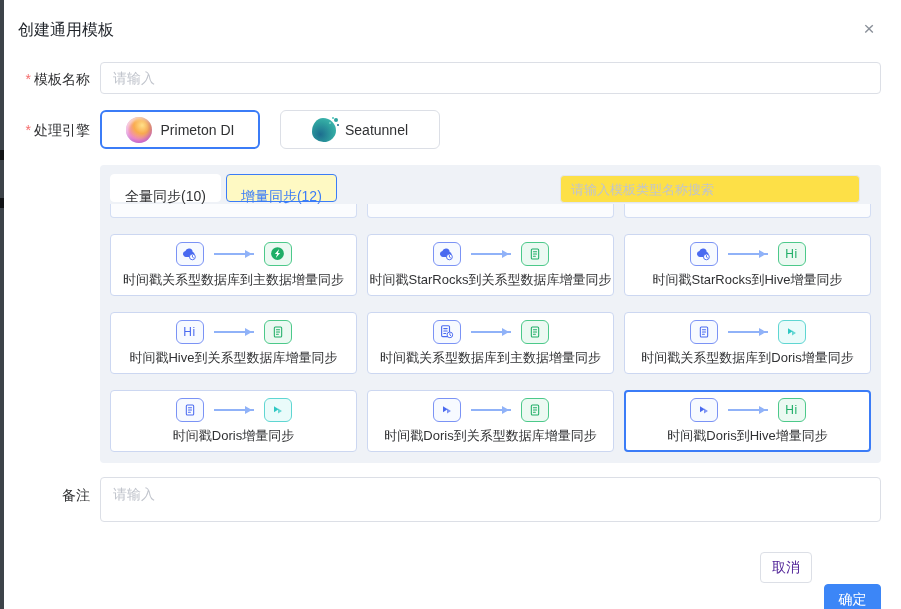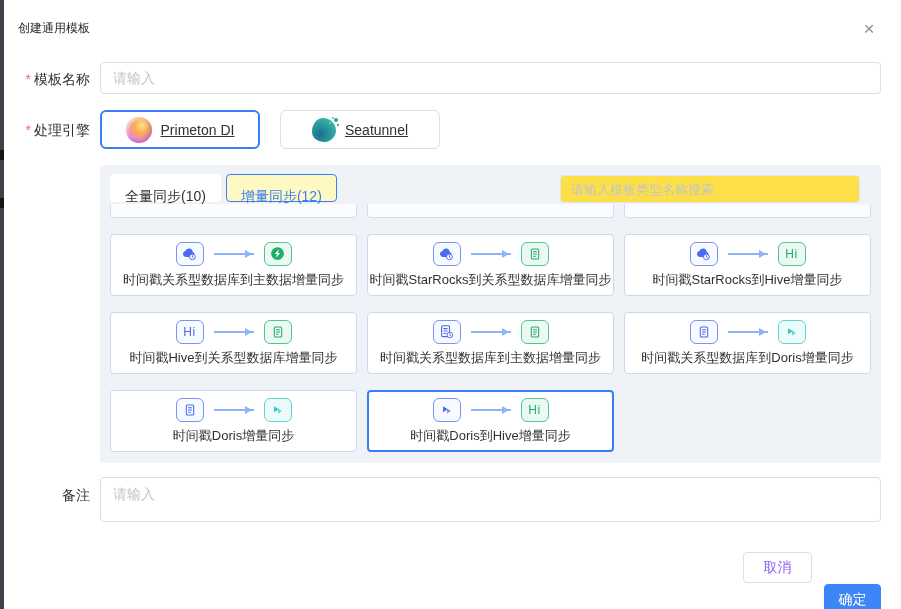--- a/index.html
+++ b/index.html
@@ -7,39 +7,39 @@
   body {
     position:relative; background:#fff; overflow:hidden;
     font-family:"Liberation Sans","DejaVu Sans",sans-serif; color:#303133;
   }
   .side-strip { position:absolute; left:0; top:0; width:4px; height:609px; background:#3d4349; }
   .side-strip .mark { position:absolute; left:0; width:4px; height:10px; background:#121416; }
   .side-strip .mark.m1 { top:150px; } .side-strip .mark.m2 { top:198px; }
 
   .dialog { position:absolute; left:4px; top:0; right:0; bottom:0; background:#fff; }
 
-  .dlg-title { position:absolute; left:14px; top:20px; font-size:12px; font-weight:500; color:#1f2329; }
+  .dlg-title { position:absolute; left:14px; top:20px; font-size:16px; font-weight:500; color:#1f2329; }
   .dlg-close { position:absolute; right:20px; top:18px; width:24px; height:24px; line-height:22px;
     text-align:center; font-size:19px; color:#8a9099; cursor:pointer; }
 
   .field-label { position:absolute; width:86px; text-align:right; font-size:14px; color:#303133; }
   .req { color:#f56c6c; margin-right:3px; }
 
   .lbl-name { left:0; top:71px; }
   .lbl-engine { left:0; top:122px; }
   .lbl-remark { left:0; top:487px; }
 
   .name-input { position:absolute; left:96px; top:62px; width:781px; height:32px;
     border:1px solid #dcdfe6; border-radius:4px; padding:0 12px; font-size:14px; color:#606266;
     font-family:inherit; outline:none; background:#fff; }
   .name-input::placeholder, .search-input::placeholder, .remark-input::placeholder { color:#c0c4cc; }
 
   .engines { position:absolute; left:96px; top:110px; display:flex; gap:20px; }
   .engine { width:160px; height:39px; border:1px solid #dcdfe6; border-radius:6px; background:#fff;
-    display:flex; align-items:center; justify-content:center; gap:9px; font-size:14px; color:#303133; cursor:pointer;text-decoration:underline; }
+    display:flex; align-items:center; justify-content:center; gap:9px; font-size:14px; color:#303133; cursor:pointer; }
   .engine.selected { border:2px solid #3b7cf7; }
   .logo-primeton { width:26px; height:26px; border-radius:50%;
     background:radial-gradient(circle at 62% 32%, #ffe08a 0%, #f9ab4e 34%, #ef8ad0 66%, #b56ae0 100%);
     box-shadow:inset -2px -2px 4px rgba(150,60,180,.45), inset 2px 2px 3px rgba(255,255,255,.6); }
   .logo-seatunnel { position:relative; width:24px; height:24px; border-radius:46% 54% 52% 48% / 58% 52% 48% 42%;
     background:radial-gradient(circle at 35% 68%, #1d6e8f, #2fa3a0 55%, #49c4b8); }
   .logo-seatunnel::after { content:""; position:absolute; right:-2px; top:0; width:4px; height:4px; border-radius:50%;
     background:#2fa3a0; box-shadow:-3px -2px 0 -1px #49c4b8, 2px 5px 0 -1px #1d6e8f, -6px 3px 0 -1px #77d6c9; }
 
   .panel { position:absolute; left:96px; top:165px; width:781px; height:298px;
@@ -72,21 +72,21 @@
   .arrow { position:relative; width:40px; height:0; border-top:2px solid #90b2f8; }
   .arrow::after { content:""; position:absolute; right:-2px; top:-5px;
     border:4px solid transparent; border-left:7px solid #90b2f8; }
 
   .remark-input { position:absolute; left:96px; top:477px; width:781px; height:45px;
     border:1px solid #dcdfe6; border-radius:4px; padding:8px 12px; font-size:14px; color:#606266;
     font-family:inherit; outline:none; resize:none; background:#fff; }
 
   .footer { position:absolute; right:20px; top:552px; display:flex; gap:12px; }
   .btn { height:31px; border-radius:4px; font-size:14px; font-family:inherit; cursor:pointer; }
-  .btn-cancel { width:69px; background:#fff; border:1px solid #dcdfe6; color:#8b5cf6; }
+  .btn-cancel { width:52px; background:#fff; border:1px solid #dcdfe6; color:#4c1d95; }
   .btn-confirm { width:57px; background:#3c86f7; border:1px solid #3c86f7; color:#fff;margin-top:32px; }
 </style>
 </head>
 <body>
 
 <div class="side-strip">
   <span class="mark m1"></span>
     <span class="mark m2"></span>
 </div>
 
@@ -242,20 +242,38 @@
       <span class="arrow"></span>
       <span class="ic tgt teal">
               <svg width="14" height="14" viewBox="0 0 16 16">
                 <path d="M3.4 3.8 8.8 7.2 3.4 10.6z" fill="currentColor"></path>
                 <path d="M8 6.2l4.6 2.9L8 12z" fill="currentColor" opacity="0.7"></path>
               </svg>
             </span>
     </div>
     <div class="card-title">时间戳Doris增量同步</div>
   </div>
+        <div class="card">
+    <div class="icon-row">
+      <span class="ic src blue">
+              <svg width="14" height="14" viewBox="0 0 16 16">
+                <path d="M3.4 3.8 8.8 7.2 3.4 10.6z" fill="currentColor"></path>
+                <path d="M8 6.2l4.6 2.9L8 12z" fill="currentColor" opacity="0.7"></path>
+              </svg>
+            </span>
+      <span class="arrow"></span>
+      <span class="ic tgt green">
+              <svg width="14" height="14" viewBox="0 0 16 16">
+                <rect x="3.8" y="2.2" width="8.4" height="11.6" rx="1.2" fill="none" stroke="currentColor" stroke-width="1.2"></rect>
+                <path d="M6.2 5.4h3.6M6.2 8h3.6M6.2 10.6h2.2" stroke="currentColor" stroke-width="1.2" stroke-linecap="round"></path>
+              </svg>
+            </span>
+    </div>
+    <div class="card-title">时间戳Doris到关系型数据库增量同步</div>
+  </div>
         <div class="card selected">
     <div class="icon-row">
       <span class="ic src blue">
               <svg width="14" height="14" viewBox="0 0 16 16">
                 <path d="M3.4 3.8 8.8 7.2 3.4 10.6z" fill="currentColor"></path>
                 <path d="M8 6.2l4.6 2.9L8 12z" fill="currentColor" opacity="0.7"></path>
               </svg>
             </span>
       <span class="arrow"></span>
       <span class="ic tgt green">

